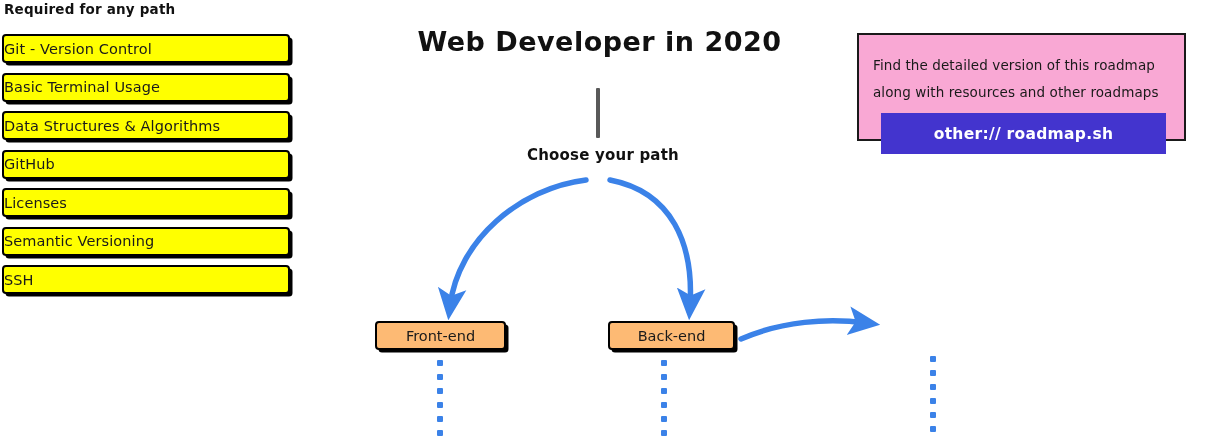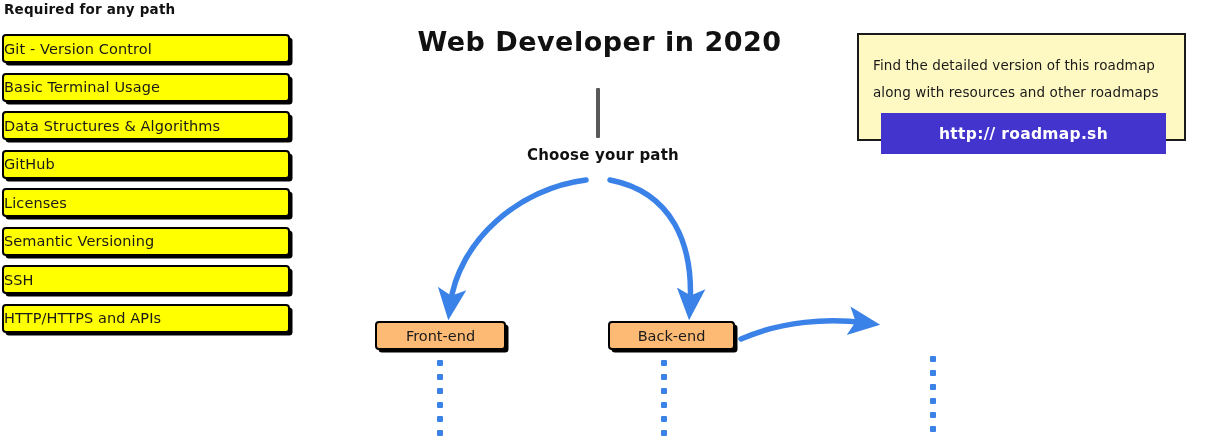--- a/index.html
+++ b/index.html
@@ -140,21 +140,21 @@
   #trail-devops   { left: 930px; top: 356px; }
 
   
   #info-box {
     position: absolute;
     left: 857px;
     top: 33px;
     width: 329px;
     height: 108px;
     border: 2.5px solid #1a1a1a;
-    background: #fef9c3;
+    background: #f9a8d4;
     box-sizing: border-box;
     text-decoration: underline;
   }
   .info-line {
     position: absolute;
     left: 14px;
     width: 305px;
     font-size: 13.5px;
     color: #1a1a1a;
     white-space: nowrap;
@@ -204,23 +204,20 @@
     </div>
     <div class="req-item">
       <span class="req-label">Licenses</span>
     </div>
     <div class="req-item">
       <span class="req-label">Semantic Versioning</span>
     </div>
     <div class="req-item">
       <span class="req-label">SSH</span>
     </div>
-    <div class="req-item">
-      <span class="req-label">HTTP/HTTPS and APIs</span>
-    </div>
   </div>
 
   <div id="main-title">
     <span id="main-title-inner">Web Developer in 2020</span>
   </div>
 
   <div id="title-stem"></div>
 
   <div id="choose-path">Choose your path</div>
 
@@ -268,17 +265,17 @@
     <span></span>
     <span></span>
     <span></span>
 
   </div>
 
   <div id="info-box">
     <div class="info-line" id="info-line-1">Find the detailed version of this roadmap</div>
     <div class="info-line" id="info-line-2">along with resources and other roadmaps</div>
     <div id="roadmap-button">
-      <span id="roadmap-button-label">http:// roadmap.sh</span>
+      <span id="roadmap-button-label">other:// roadmap.sh</span>
     </div>
   </div>
 
 </div>
 
 </body></html>

